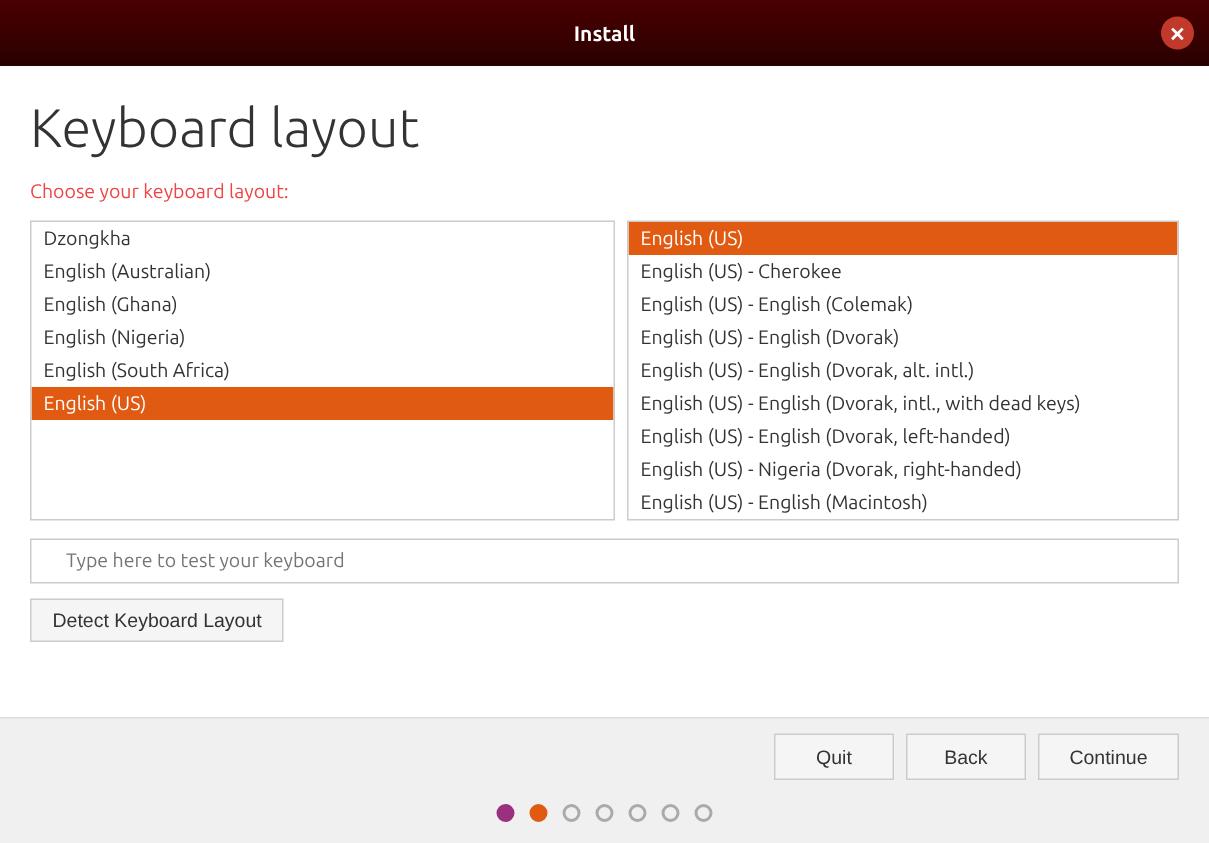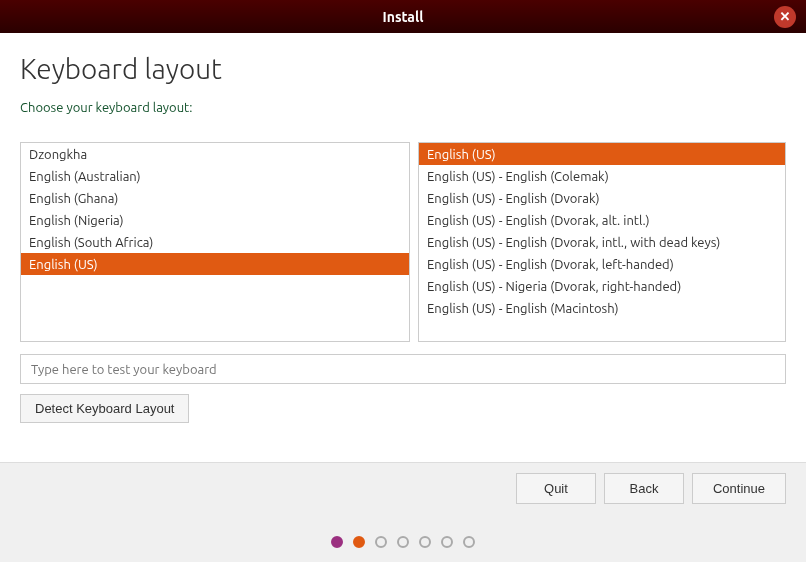--- a/index.html
+++ b/index.html
@@ -10,21 +10,21 @@
       width: 806px;
       height: 562px;
       overflow: hidden;
       display: flex;
       flex-direction: column;
     }
 
     
     .titlebar {
       background: linear-gradient(to bottom, #4a0000 0%, #2a0000 100%);
-      height: 33px;
+      height: 44px;
       display: flex;
       align-items: center;
       justify-content: center;
       position: relative;
       flex-shrink: 0;
     }
     .titlebar-title {
       color: #fff;
       font-size: 14px;
       font-weight: bold;
@@ -51,29 +51,29 @@
     
     .main-content {
       background: #fff;
       flex: 1;
       display: flex;
       flex-direction: column;
       padding: 20px 20px 10px 20px;
     }
 
     .page-title {
-      font-size: 28px;
+      font-size: 36px;
       font-weight: 300;
       color: #333;
       margin-bottom: 16px;
     }
 
     .subtitle {
-      color: #14532d;
-      margin-bottom: 28px;
+      color: #ef4444;
+      margin-bottom: 12px;
       font-size: 13px;
     }
 
     .lists-row {
       display: flex;
       gap: 8px;
       height: 200px;
       margin-bottom: 12px;
     }
 
@@ -100,21 +100,21 @@
       background: #e05a12;
       color: #fff;
     }
 
     .test-input-row {
       margin-bottom: 10px;
     }
     .test-input {
       width: 100%;
       border: 1px solid #ccc;
-      padding: 7px 10px;
+      padding: 7px 23px;
       font-size: 13px;
       color: #999;
       outline: none;
       font-family: inherit;
     }
 
     .detect-btn {
       border: 1px solid #ccc;
       background: #f5f5f5;
       padding: 6px 14px;
@@ -131,21 +131,21 @@
       display: flex;
       flex-direction: column;
       align-items: stretch;
       flex-shrink: 0;
     }
 
     .nav-buttons {
       display: flex;
       justify-content: flex-end;
       gap: 8px;
-      margin-bottom: 28px;
+      margin-bottom: 12px;
     }
 
     .nav-btn {
       border: 1px solid #ccc;
       background: #f5f5f5;
       padding: 7px 20px;
       font-size: 13px;
       cursor: pointer;
       color: #333;
       min-width: 80px;
@@ -197,20 +197,21 @@
         <div class="list-item">Dzongkha</div>
         <div class="list-item">English (Australian)</div>
         <div class="list-item">English (Ghana)</div>
         <div class="list-item">English (Nigeria)</div>
         <div class="list-item">English (South Africa)</div>
         <div class="list-item selected">English (US)</div>
       </div>
 
     <div class="list-box list-box-right" id="right-list">
         <div class="list-item selected">English (US)</div>
+        <div class="list-item">English (US) - Cherokee</div>
         <div class="list-item">English (US) - English (Colemak)</div>
         <div class="list-item">English (US) - English (Dvorak)</div>
         <div class="list-item">English (US) - English (Dvorak, alt. intl.)</div>
         <div class="list-item">English (US) - English (Dvorak, intl., with dead keys)</div>
         <div class="list-item">English (US) - English (Dvorak, left-handed)</div>
         <div class="list-item">English (US) - Nigeria (Dvorak, right-handed)</div>
         <div class="list-item">English (US) - English (Macintosh)</div>
       </div>
   </div>
 

